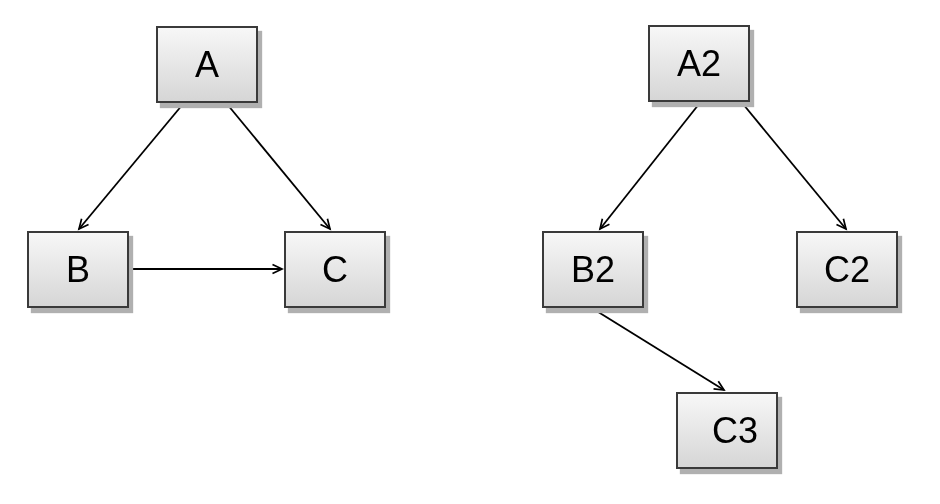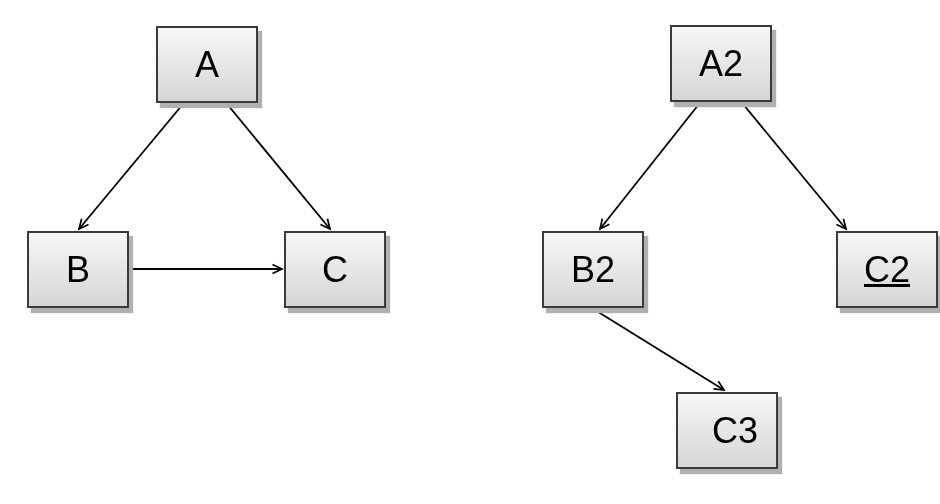--- a/index.html
+++ b/index.html
@@ -84,26 +84,26 @@
   <div class="node" style="left:156px; top:26px;">
     <span class="node-label">A</span>
   </div>
   <div class="node" style="left:27px;  top:231px;">
     <span class="node-label">B</span>
   </div>
   <div class="node" style="left:284px; top:231px;">
     <span class="node-label">C</span>
   </div>
 
-  <div class="node" style="left:670px; top:25px;">
+  <div class="node" style="left:648px; top:25px;">
     <span class="node-label">A2</span>
   </div>
   <div class="node" style="left:542px; top:231px;">
     <span class="node-label">B2</span>
   </div>
-  <div class="node" style="left:836px; top:231px;text-decoration:underline;">
+  <div class="node" style="left:796px; top:231px;">
     <span class="node-label">C2</span>
   </div>
   <div class="node" style="left:676px; top:392px;padding-left:16px;">
     <span class="node-label">C3</span>
   </div>
 
 </div>
 
 </body></html>

